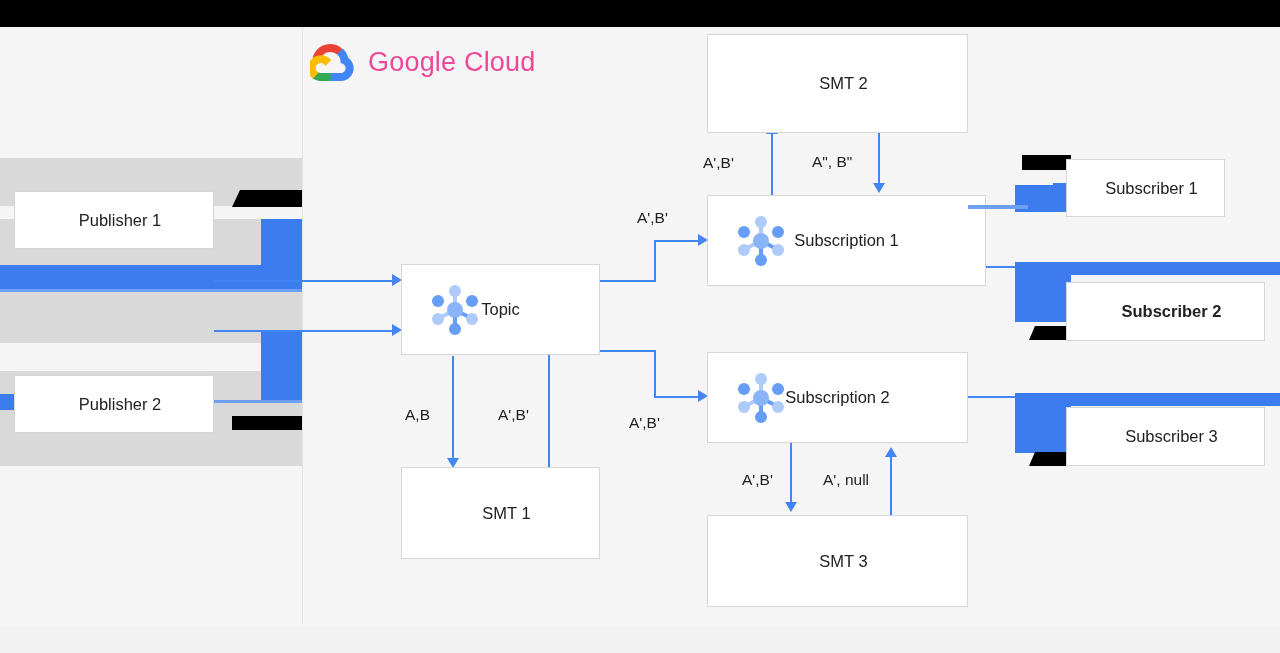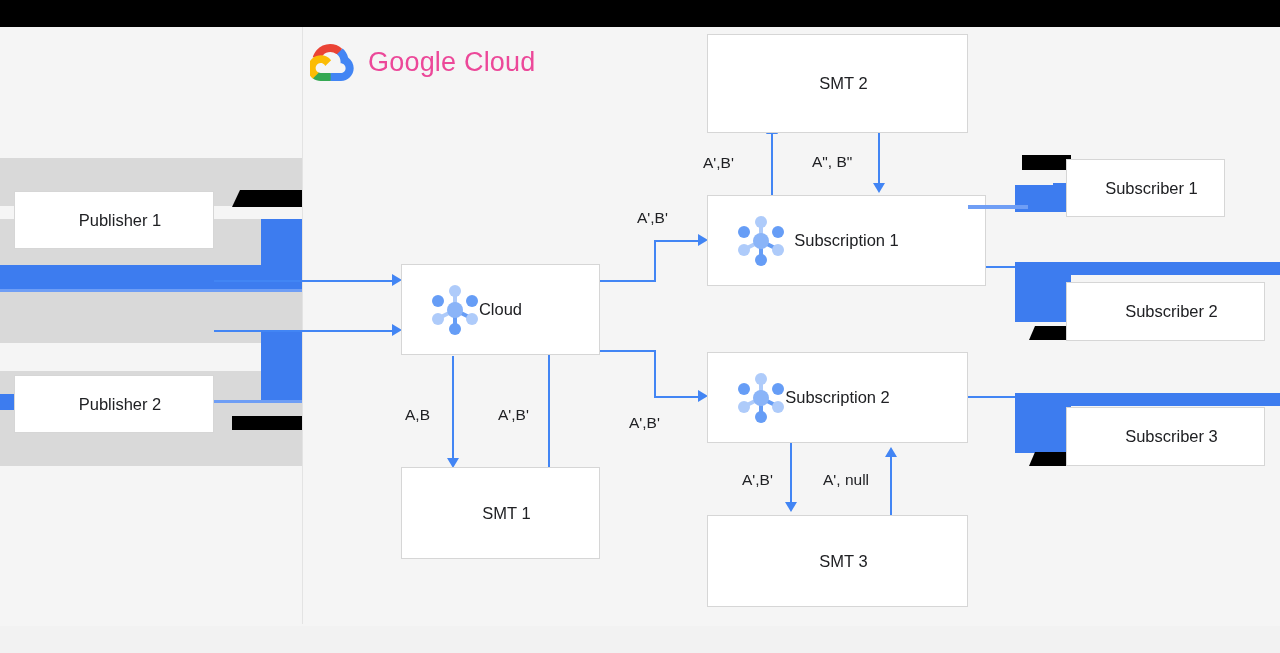--- a/index.html
+++ b/index.html
@@ -156,21 +156,21 @@
         <line x1="31" y1="31" x2="47" y2="39" stroke="#669df6" stroke-width="4"></line>
         <circle cx="31" cy="31" r="8" fill="#8ab4f8"></circle>
         <circle cx="31" cy="12" r="6" fill="#aecbfa"></circle>
         <circle cx="14" cy="22" r="6" fill="#669df6"></circle>
         <circle cx="48" cy="22" r="6" fill="#669df6"></circle>
         <circle cx="14" cy="40" r="6" fill="#aecbfa"></circle>
         <circle cx="48" cy="40" r="6" fill="#aecbfa"></circle>
         <circle cx="31" cy="50" r="6" fill="#669df6"></circle>
       </svg>
     </span>
-    <span class="node-label">Cloud</span>
+    <span class="node-label">Topic</span>
   </div>
 
   <div class="node" style="left:401px;top:467px;width:199px;height:92px;">
     <span class="node-label">SMT 1</span>
   </div>
 
   <div class="node" style="left:707px;top:34px;width:261px;height:99px;">
     <span class="node-label">SMT 2</span>
   </div>
 
@@ -228,21 +228,21 @@
 
   <div class="art art-blue" style="left:1015px;top:393px;width:265px;height:13px;"></div>
   <div class="art art-blue" style="left:1015px;top:393px;width:56px;height:60px;"></div>
   <div class="art art-para" style="left:1029px;top:452px;width:46px;height:14px;
               clip-path:polygon(6px 0,100% 0,100% 100%,0 100%);"></div>
 
   <div class="node" style="left:1066px;top:159px;width:159px;height:58px;">
     <span class="node-label">Subscriber 1</span>
   </div>
 
-  <div class="node" style="left:1066px;top:282px;width:199px;height:59px;">
+  <div class="node" style="left:1066px;top:282px;width:199px;height:59px;font-weight:bold;">
     <span class="node-label">Subscriber 2</span>
   </div>
 
   <div class="node" style="left:1066px;top:407px;width:199px;height:59px;">
     <span class="node-label">Subscriber 3</span>
   </div>
 
   <div class="topbar"></div>
 
 </div>

